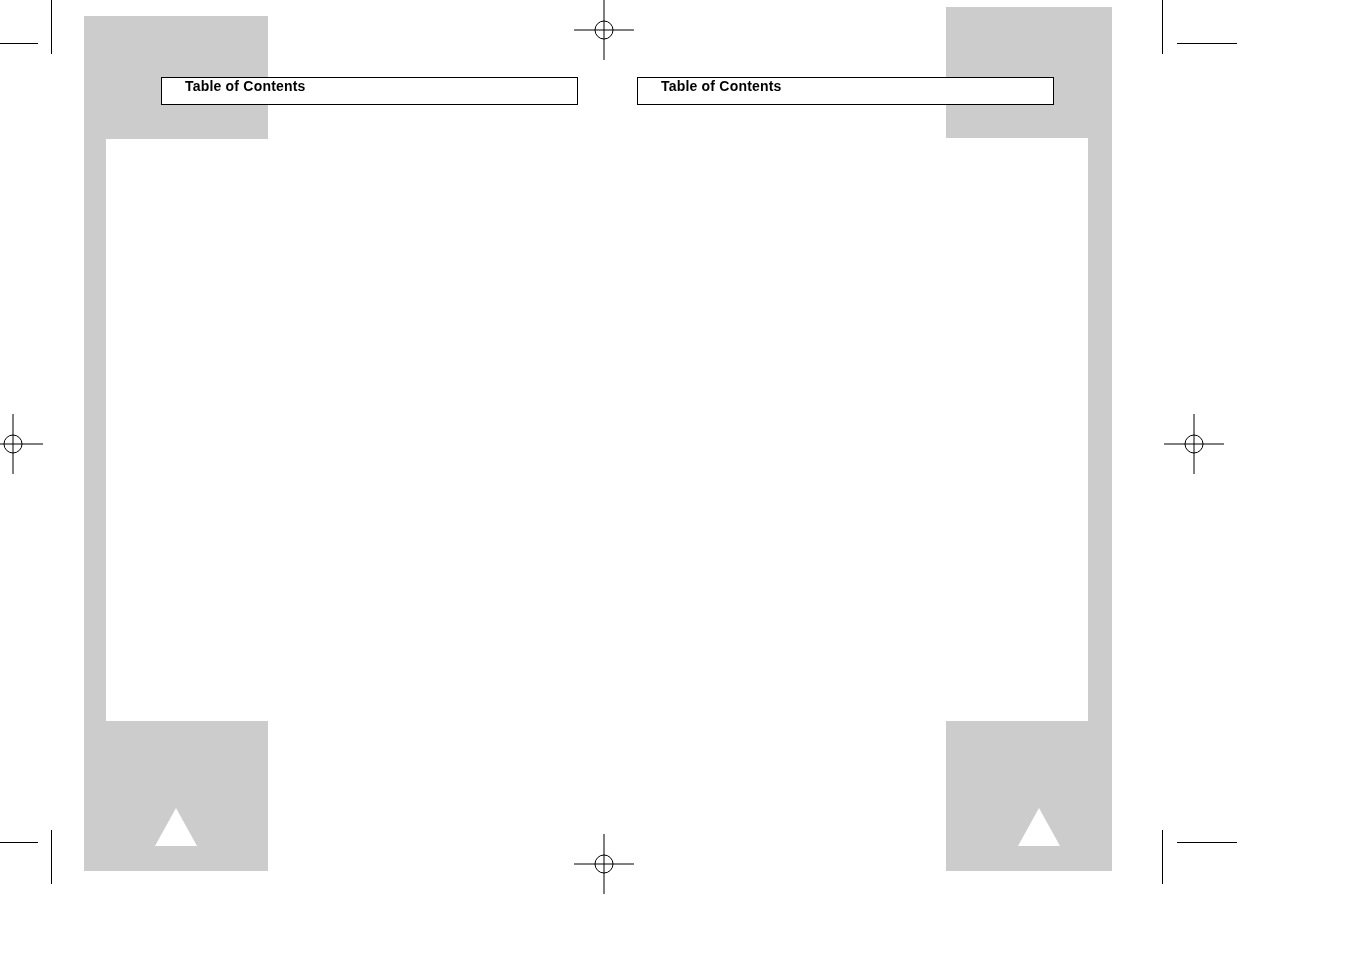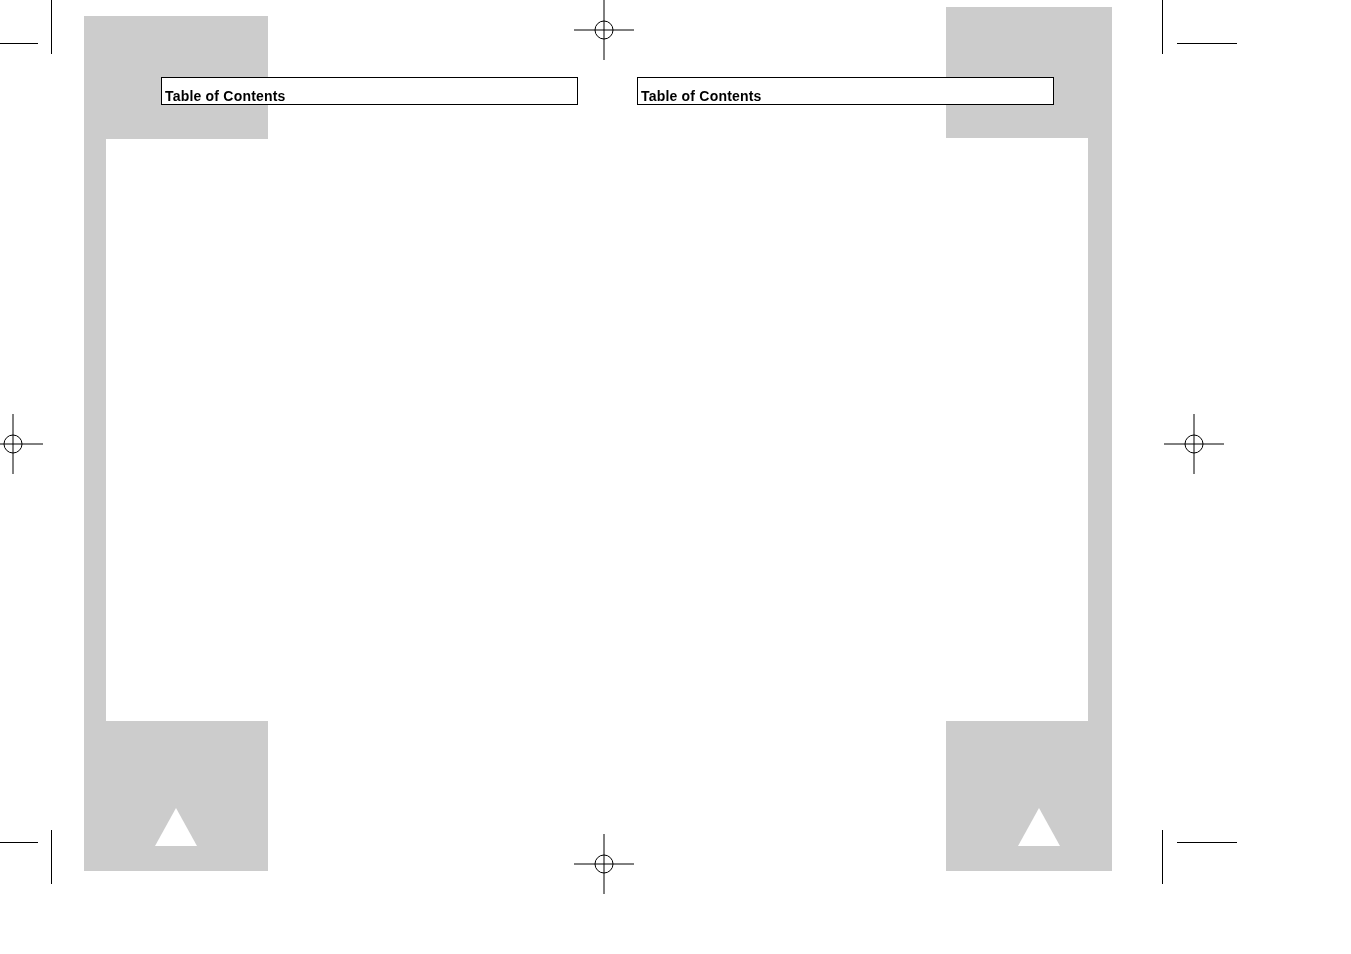--- a/index.html
+++ b/index.html
@@ -71,22 +71,22 @@
     .tri-left { left: 155px; top: 808px; }
     .tri-right { left: 1018px; top: 808px; }
 
     
     .title-box {
       position: absolute;
       border: 1.5px solid #000;
       background: #fff;
       height: 28px;
       display: flex;
-      align-items: flex-end;
-      padding-left: 3px;
+      align-items: flex-start;
+      padding-left: 23px;
     }
     .title-left { left: 161px; top: 77px; width: 417px; }
     .title-right { left: 637px; top: 77px; width: 417px; }
 
     .title-text {
       font-weight: 900;
       font-size: 14px;
       letter-spacing: 0.2px;
       color: #000;
     }

